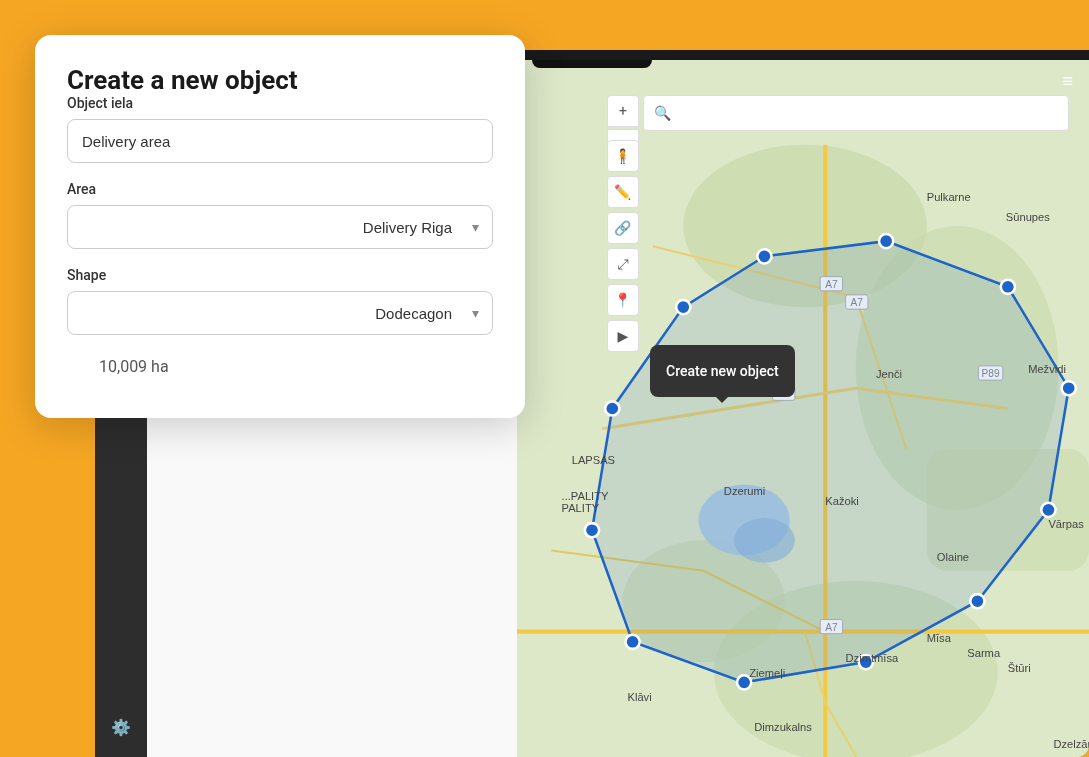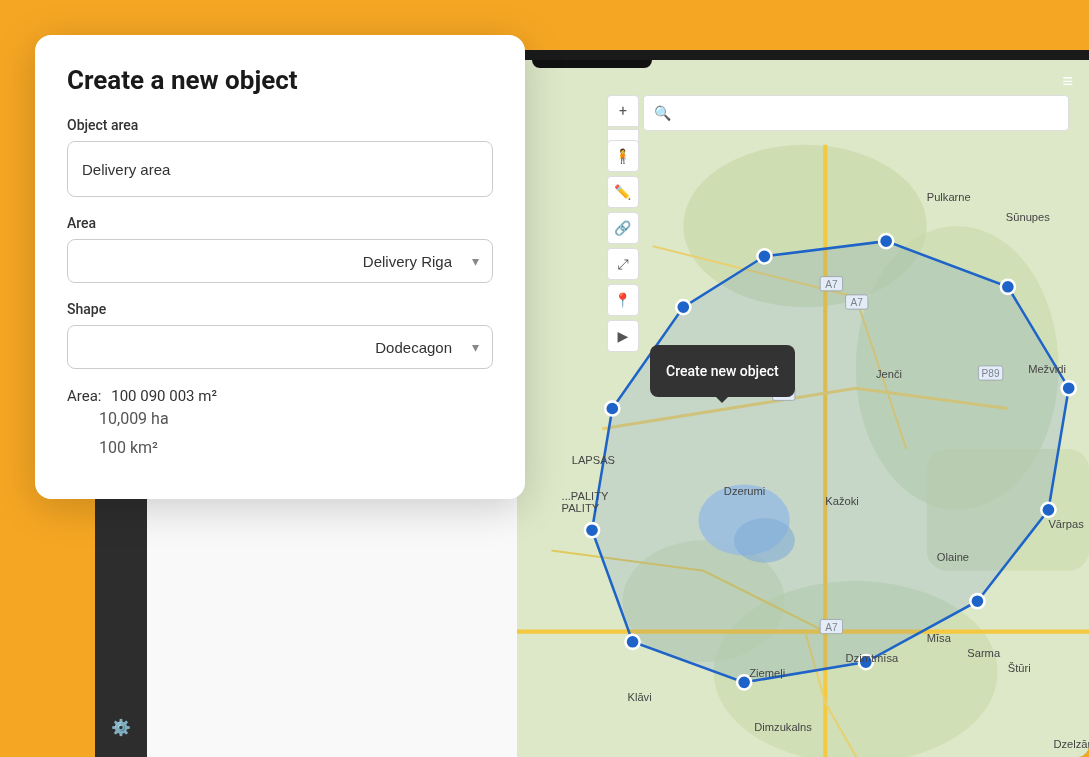--- a/index.html
+++ b/index.html
@@ -257,33 +257,32 @@
       border-radius: 16px;
       padding: 30px 32px 36px;
       box-shadow: 0 8px 40px rgba(0,0,0,0.18);
       z-index: 50;
     }
 
     .card-title {
       font-size: 26px;
       font-weight: 700;
       color: #1a1a1a;
-      margin-bottom: 22px;
     }
 
     .field-label {
       font-size: 14px;
       font-weight: 500;
       color: #333;
       margin-bottom: 8px;
     }
 
     .text-input {
       width: 100%;
-      height: 56px;
+      height: 44px;
       border: 1.5px solid #ccc;
       border-radius: 8px;
       padding: 0 14px;
       font-size: 15px;
       color: #333;
       outline: none;
       margin-bottom: 18px;
     }
 
     .select-wrapper {
@@ -554,42 +553,37 @@
       <span class="list-item-icon">🚛</span>
       <span class="list-item-dash">—</span>
       <span class="list-item-text">Bikernieku iela 121H, Vidzeme...</span>
     </div>
     </div>
 </div>
 
 <div class="card">
   <div class="card-title">Create a new object</div>
 
-  <div class="field-label">Object area</div>
+  <div class="field-label">Object iela</div>
   <input type="text" class="text-input" value="Delivery area" style="">
 
   <div class="field-label">Area</div>
   <div class="select-wrapper">
     <select class="select-input">
       <option>Delivery Riga</option>
     </select>
     <span class="select-arrow">▾</span>
   </div>
 
   <div class="field-label">Shape</div>
   <div class="select-wrapper">
     <select class="select-input">
       <option>Dodecagon</option>
     </select>
     <span class="select-arrow">▾</span>
   </div>
 
   <div class="area-info">
-    <div class="area-main">
-      <span>Area:</span>
-      <span style="margin-left:6px;">100 090 003 m²</span>
-    </div>
     <div class="area-secondary">
       <div>10,009 ha</div>
-      <div>100 km²</div>
     </div>
   </div>
 </div>
 
 </body></html>

